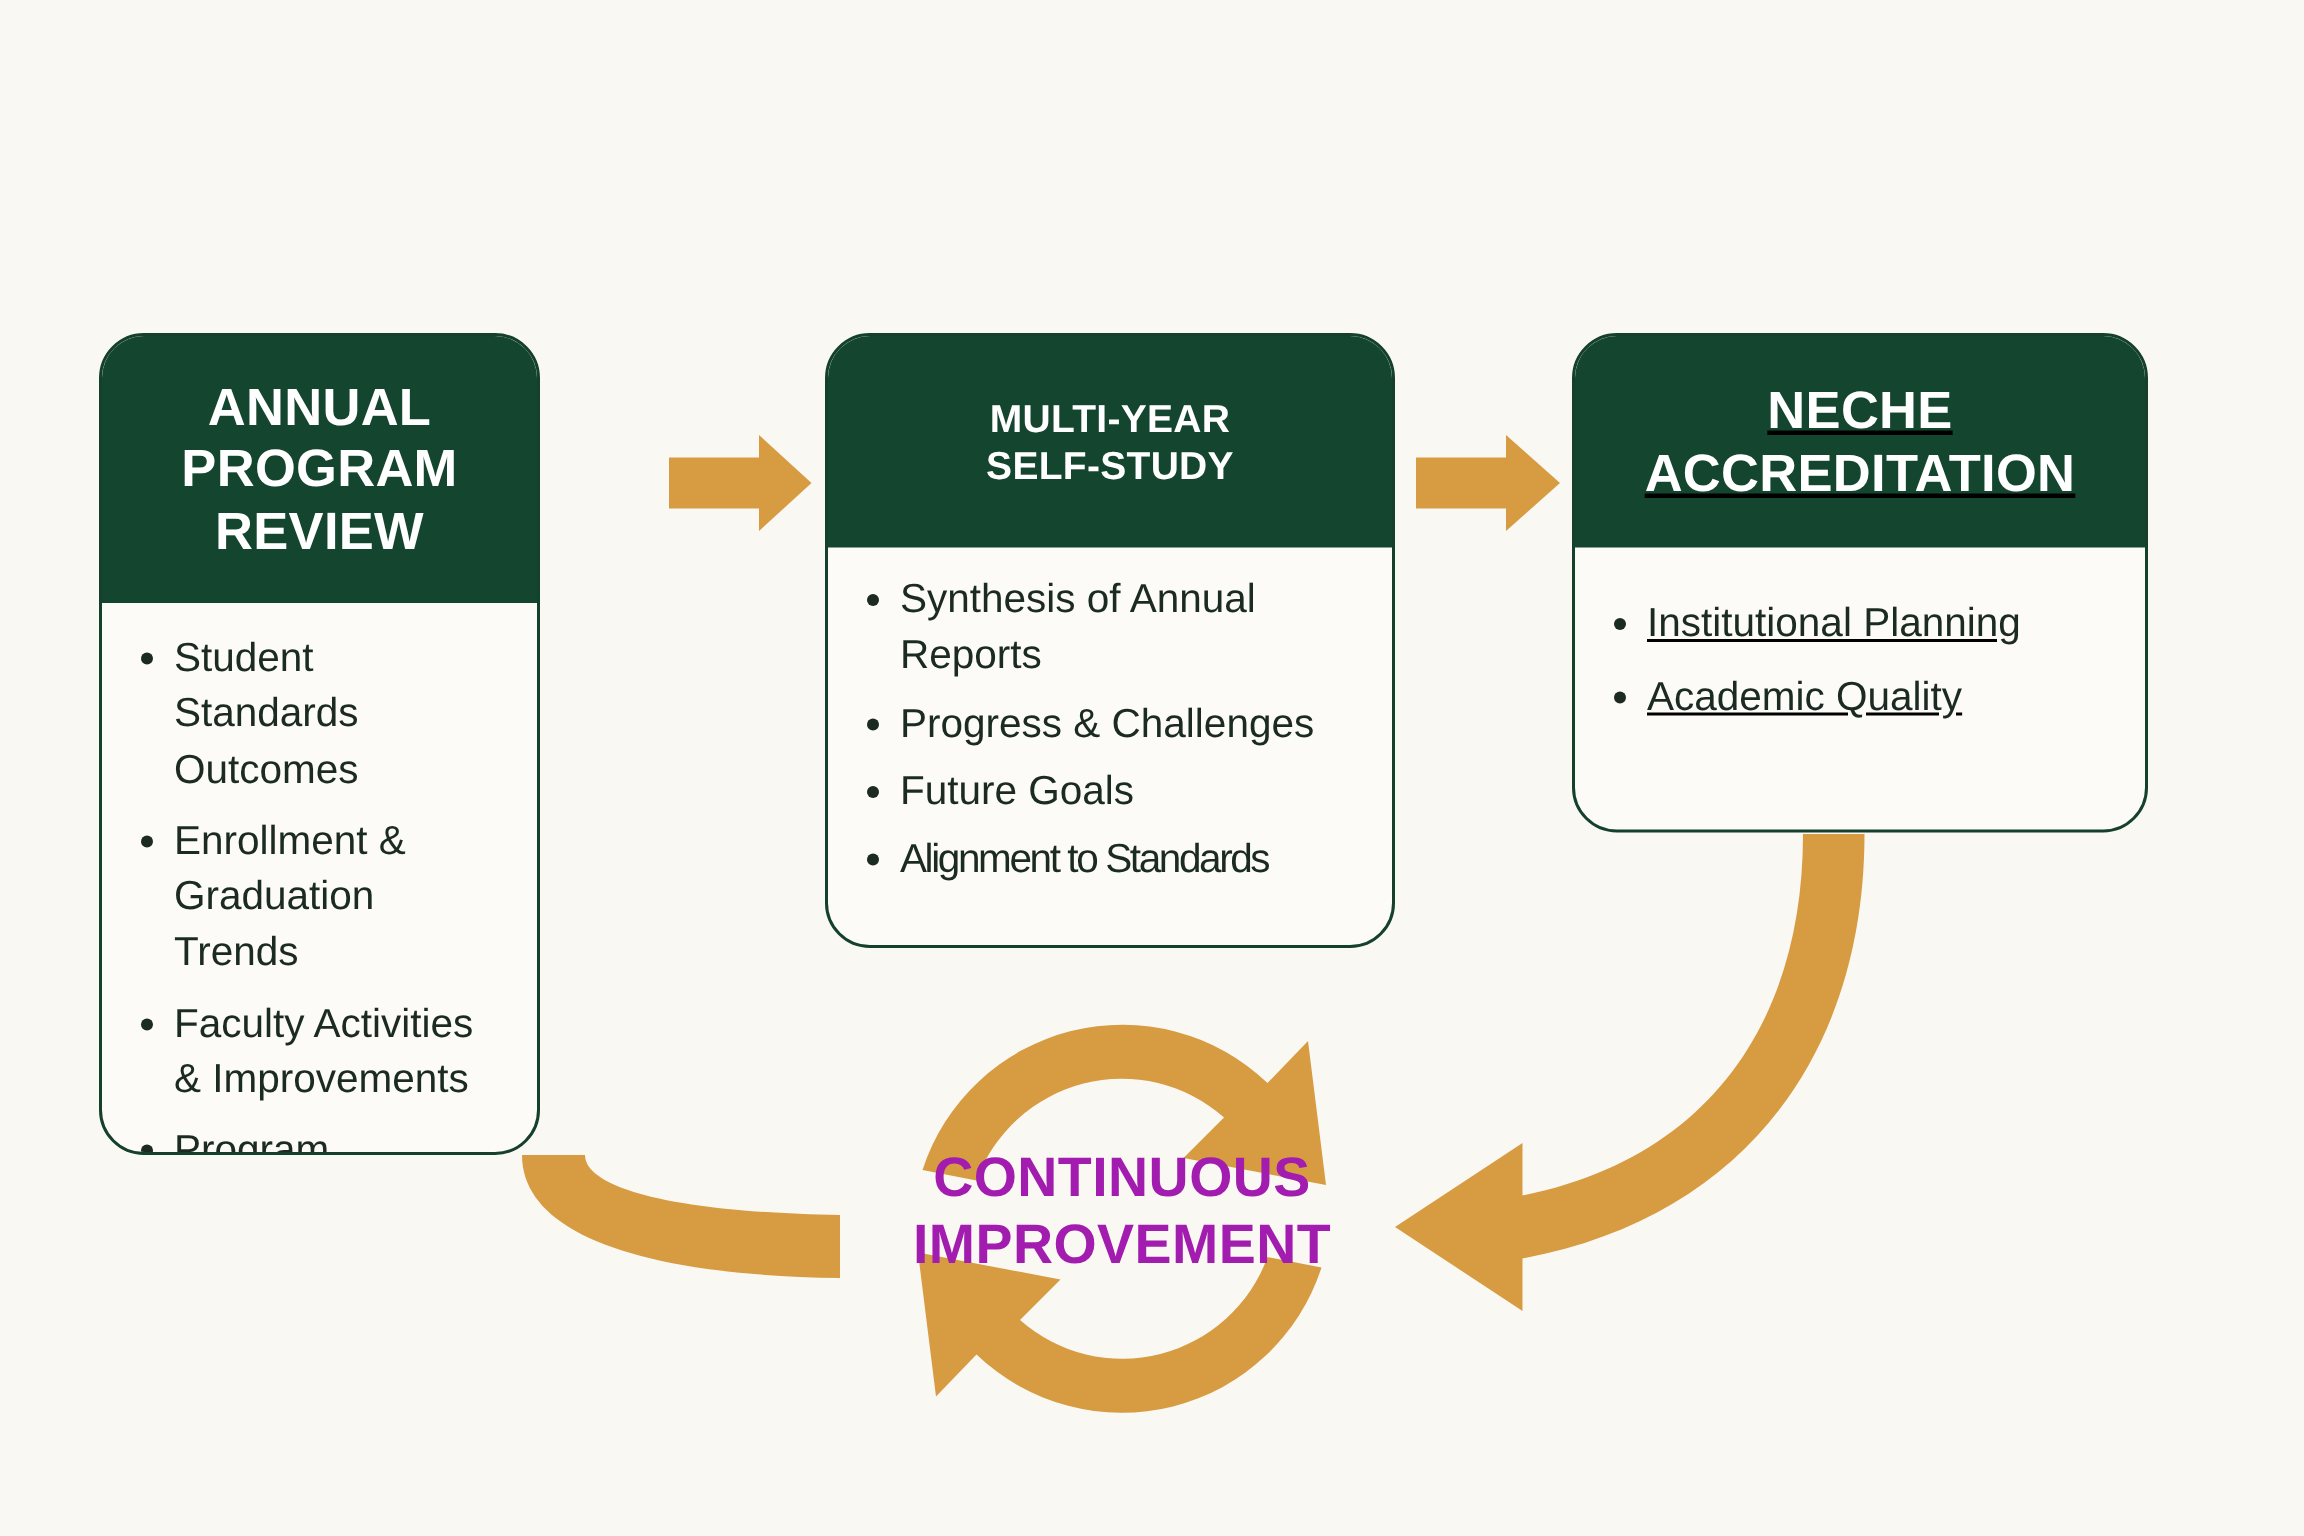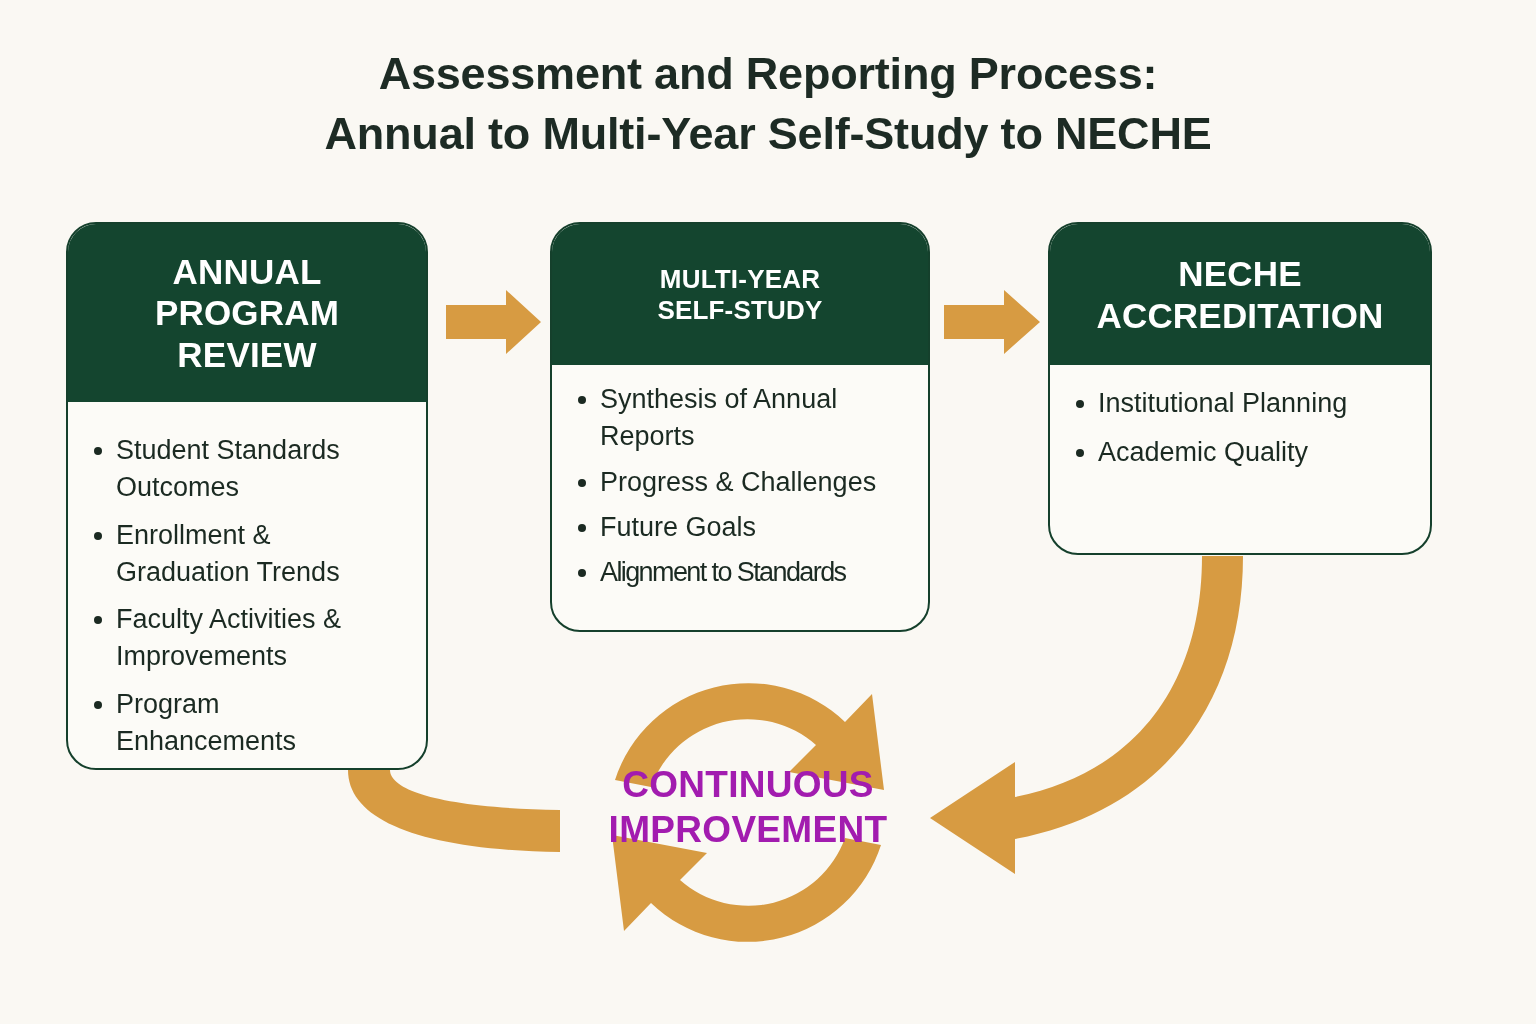--- a/index.html
+++ b/index.html
@@ -81,30 +81,30 @@
     position: absolute;
     left: 8px;
     top: 15px;
     width: 8px;
     height: 8px;
     border-radius: 50%;
     background: #1B2A22;
   }
 
   
-  #box-annual       { left: 66px;   top: 222px; width: 362px; height: 548px; gap: 12px; }
+  #box-annual       { left: 66px;   top: 222px; width: 294px; height: 548px; }
   #box-annual .stage-header { height: 178px; font-size: 35px; }
   #box-selfstudy    { left: 550px;  top: 222px; width: 380px; height: 410px; }
   #box-selfstudy .stage-header { height: 141px; font-size: 26px; }
-  #box-neche        { left: 1048px; top: 222px; width: 384px; height: 333px; }
+  #box-neche        { left: 1048px; top: 222px; width: 384px; height: 333px; text-decoration: underline; }
   #box-neche .stage-header { height: 141px; font-size: 35px; }
 
   #box-selfstudy .bullet-list li { margin-bottom: 8px; }
   #box-neche .bullet-list li { margin-bottom: 12px; }
-  #box-neche .stage-body { padding-top: 20px; }
+  #box-neche .stage-body { padding-top: 32px; }
   #box-selfstudy .stage-body { padding-top: 16px; }
 
   .tight { letter-spacing: -1.6px; }
 
   
   #overlay {
     position: absolute;
     left: 0; top: 0;
     width: 1536px;
     height: 1024px;
@@ -124,24 +124,20 @@
     line-height: 1.22;
     letter-spacing: 0.3px;
   }
   #cycle-label .line { display: block; }
 </style>
 </head>
 <body>
 
 <div id="canvas">
 
-  <div id="title">
-    <span class="line">Assessment and Reporting Process:</span>
-    <span class="line">Annual to Multi-Year Self-Study to NECHE</span>
-  </div>
 
   <svg id="overlay" viewBox="0 0 1536 1024">
 
     <g>
       <path d="M 446 305 L 506 305 L 506 290 L 541 322 L 506 354 L 506 339 L 446 339 Z" fill="#D79B42"></path>
     </g>
 
     <g>
       <path d="M 944 305 L 1004 305 L 1004 290 L 1040 322 L 1004 354 L 1004 339 L 944 339 Z" fill="#D79B42"></path>
     </g>

